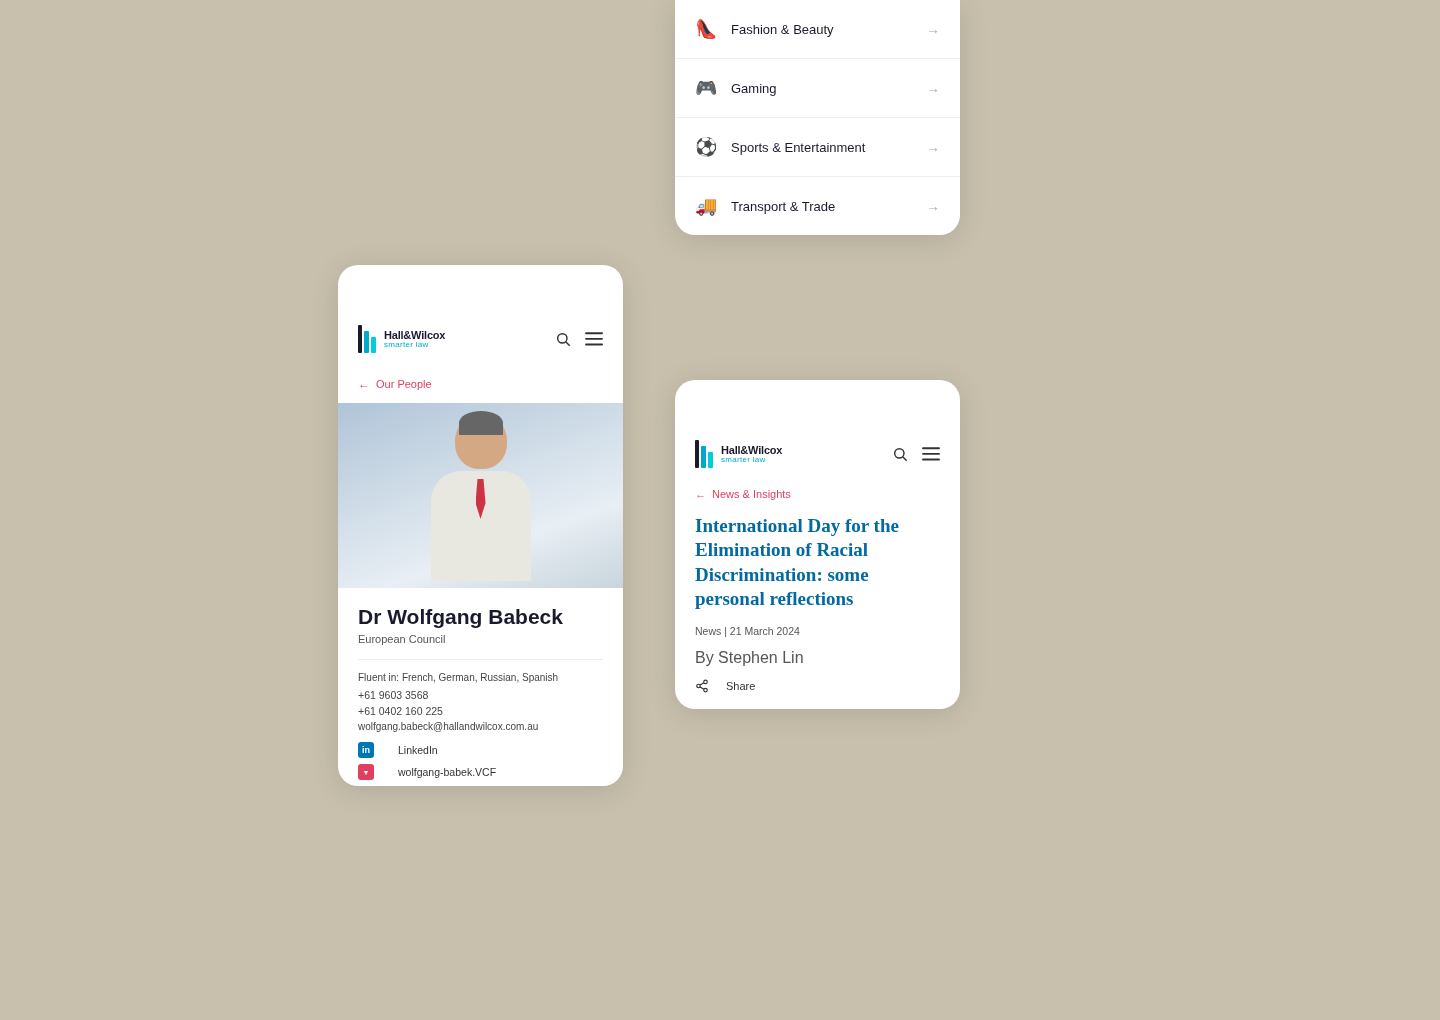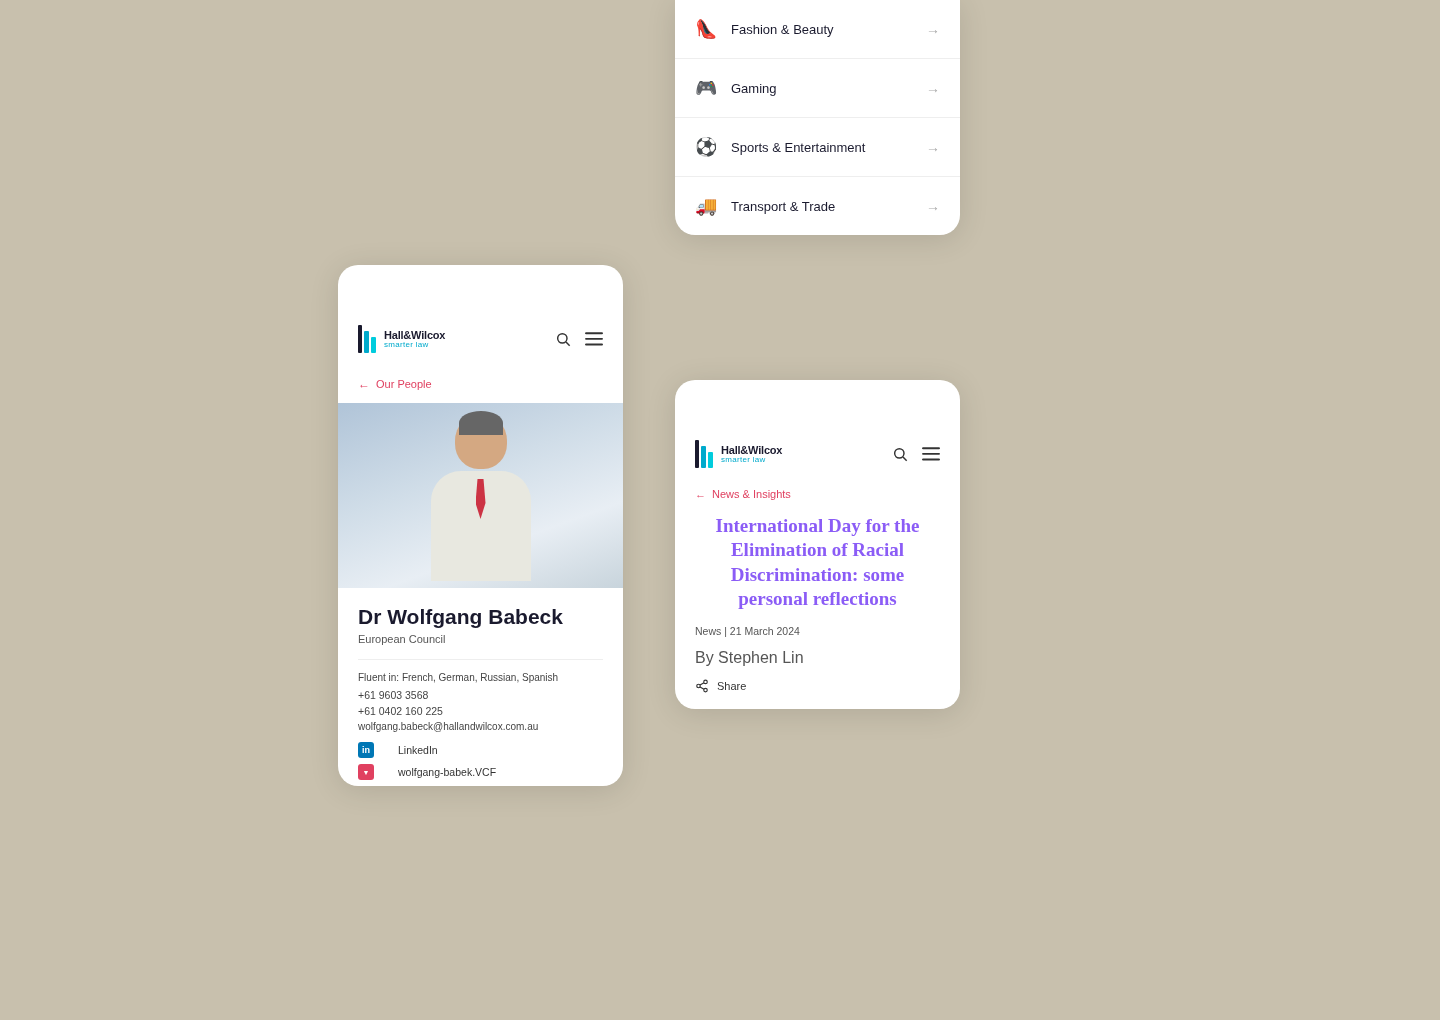--- a/index.html
+++ b/index.html
@@ -329,42 +329,41 @@
       gap: 6px;
       padding: 4px 20px 14px;
       font-size: 11px;
       color: #e04060;
     }
 
     .article-title {
       padding: 0 20px 14px;
       font-size: 19px;
       font-weight: 700;
-      color: #8b5cf6;
+      color: #0369a1;
       line-height: 1.28;
       font-family: Georgia, 'Times New Roman', serif;
-      text-align: center;
     }
 
     .article-meta {
       padding: 0 20px 12px;
       font-size: 10.5px;
       color: #555;
     }
 
     .article-author {
       padding: 0 20px 12px;
       font-size: 16px;
       color: #555;
     }
 
     .article-share {
       display: flex;
       align-items: center;
-      gap: 8px;
+      gap: 17px;
       padding: 0 20px;
       font-size: 11px;
       color: #333;
     }
   </style>
 </head>
 <body>
 
 <div class="card-left">
   <div class="card-header">

